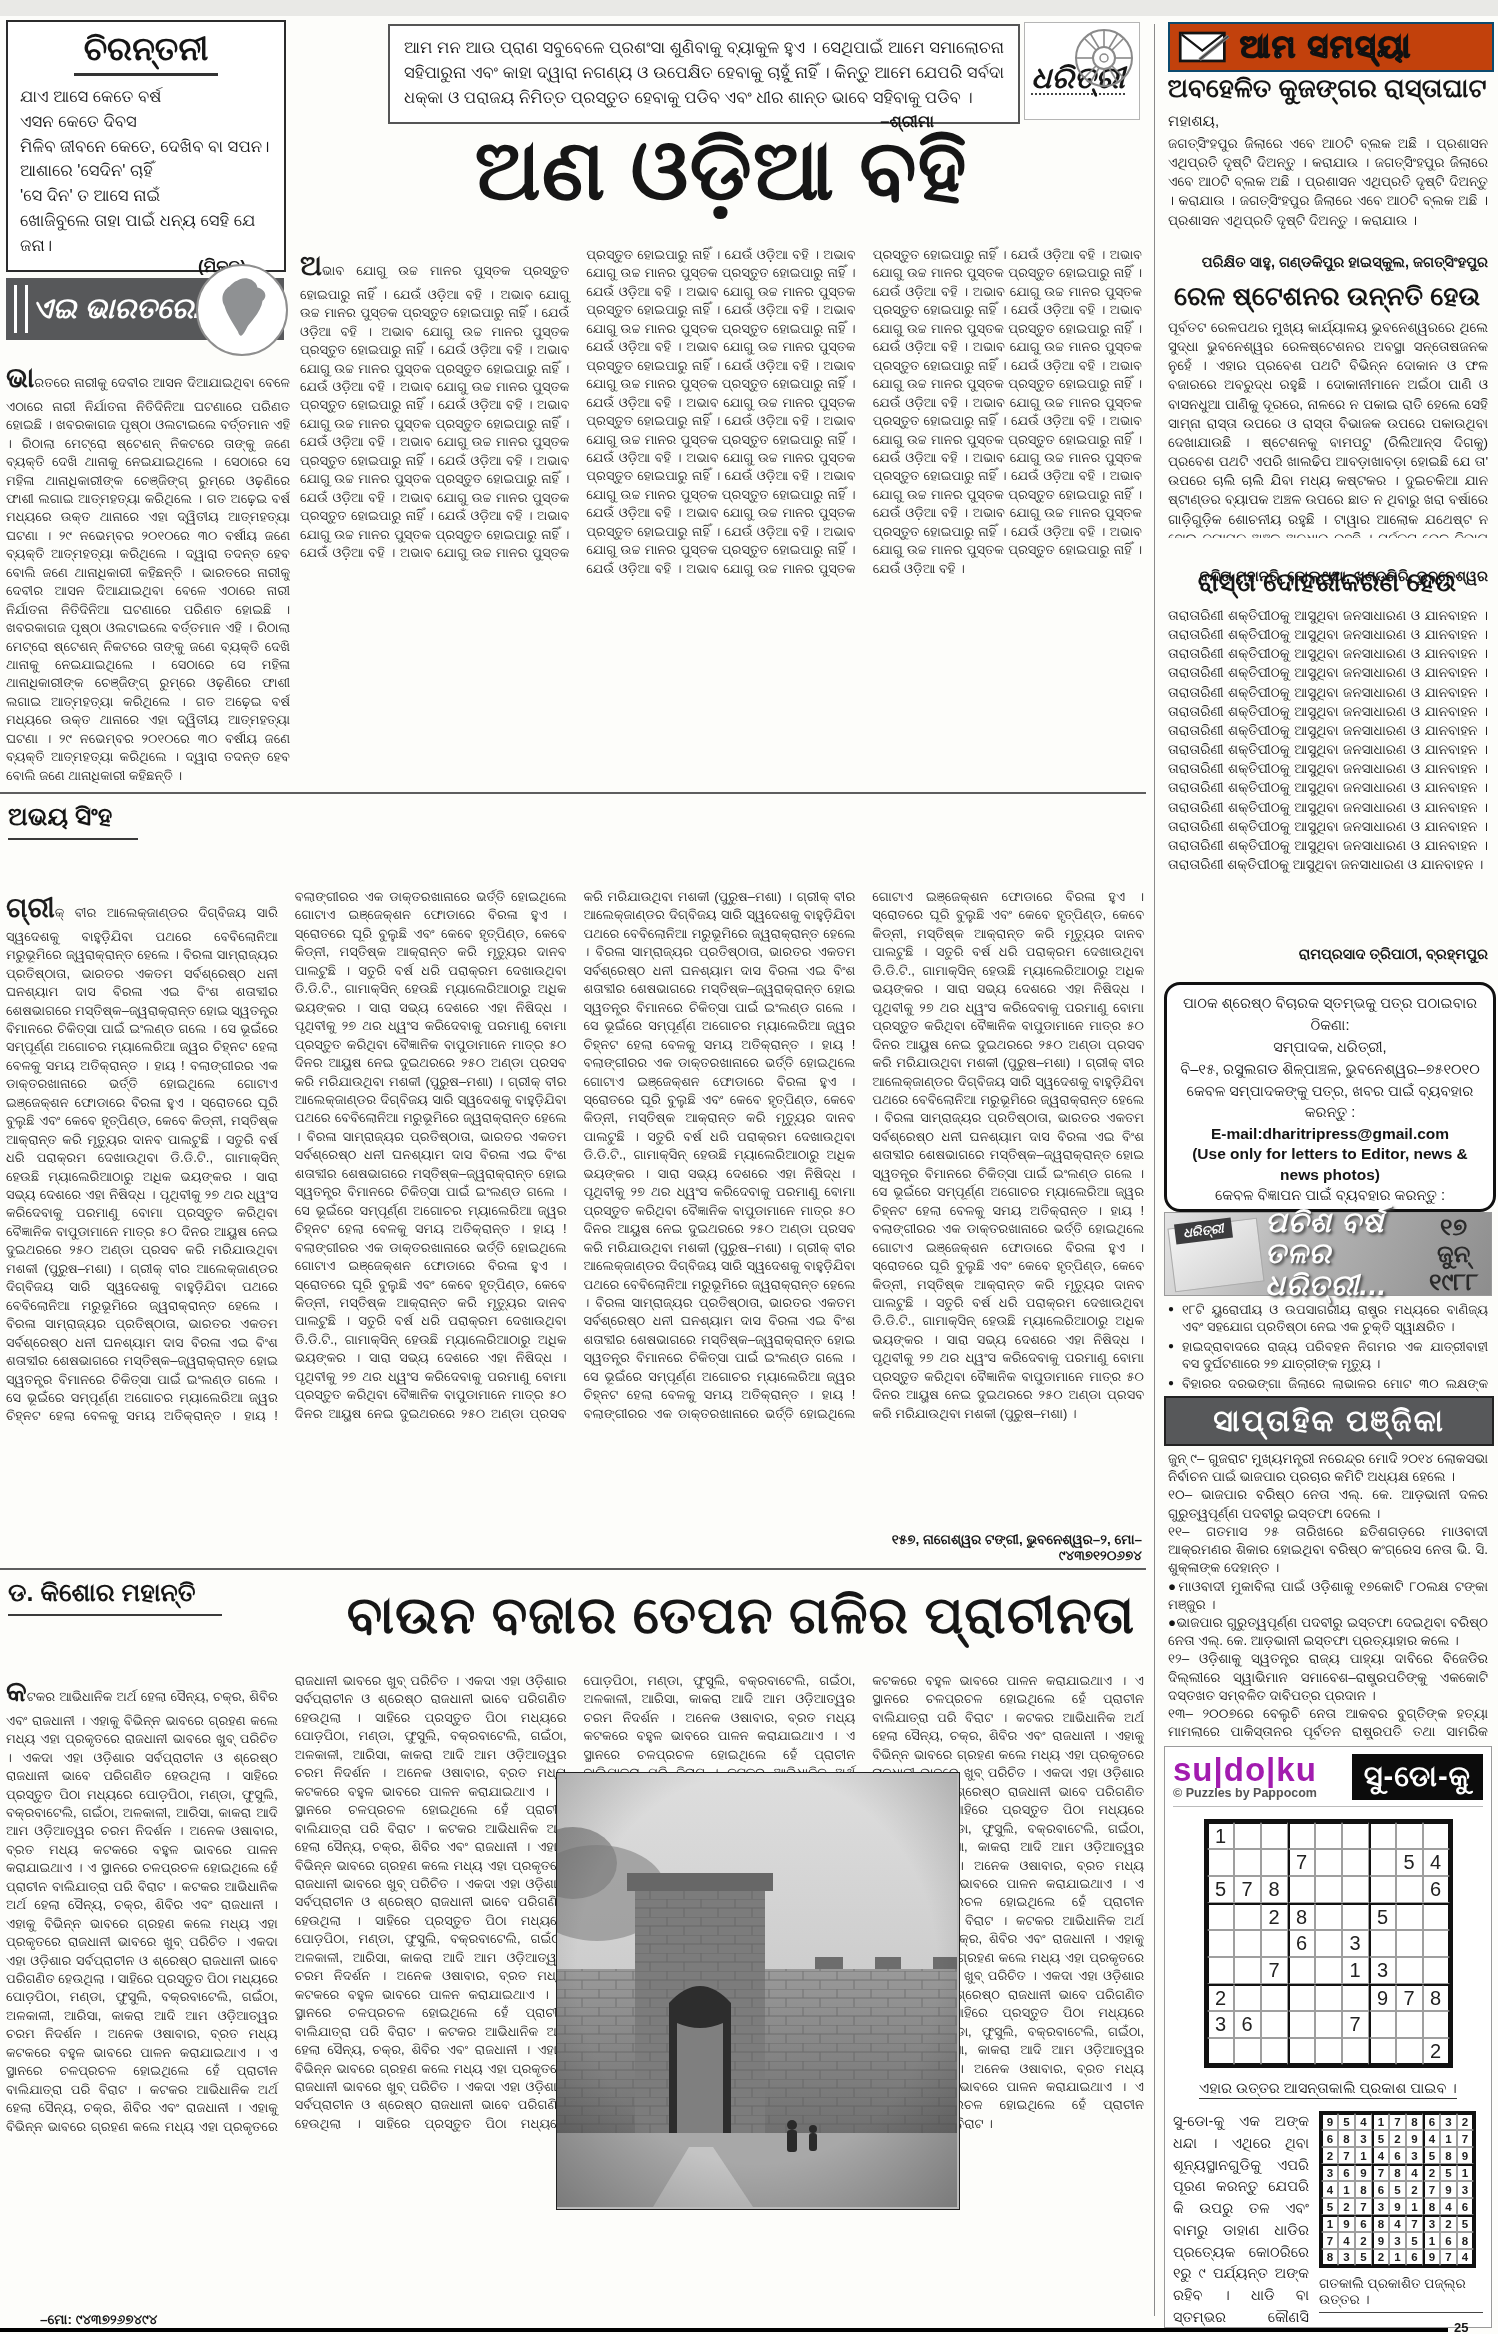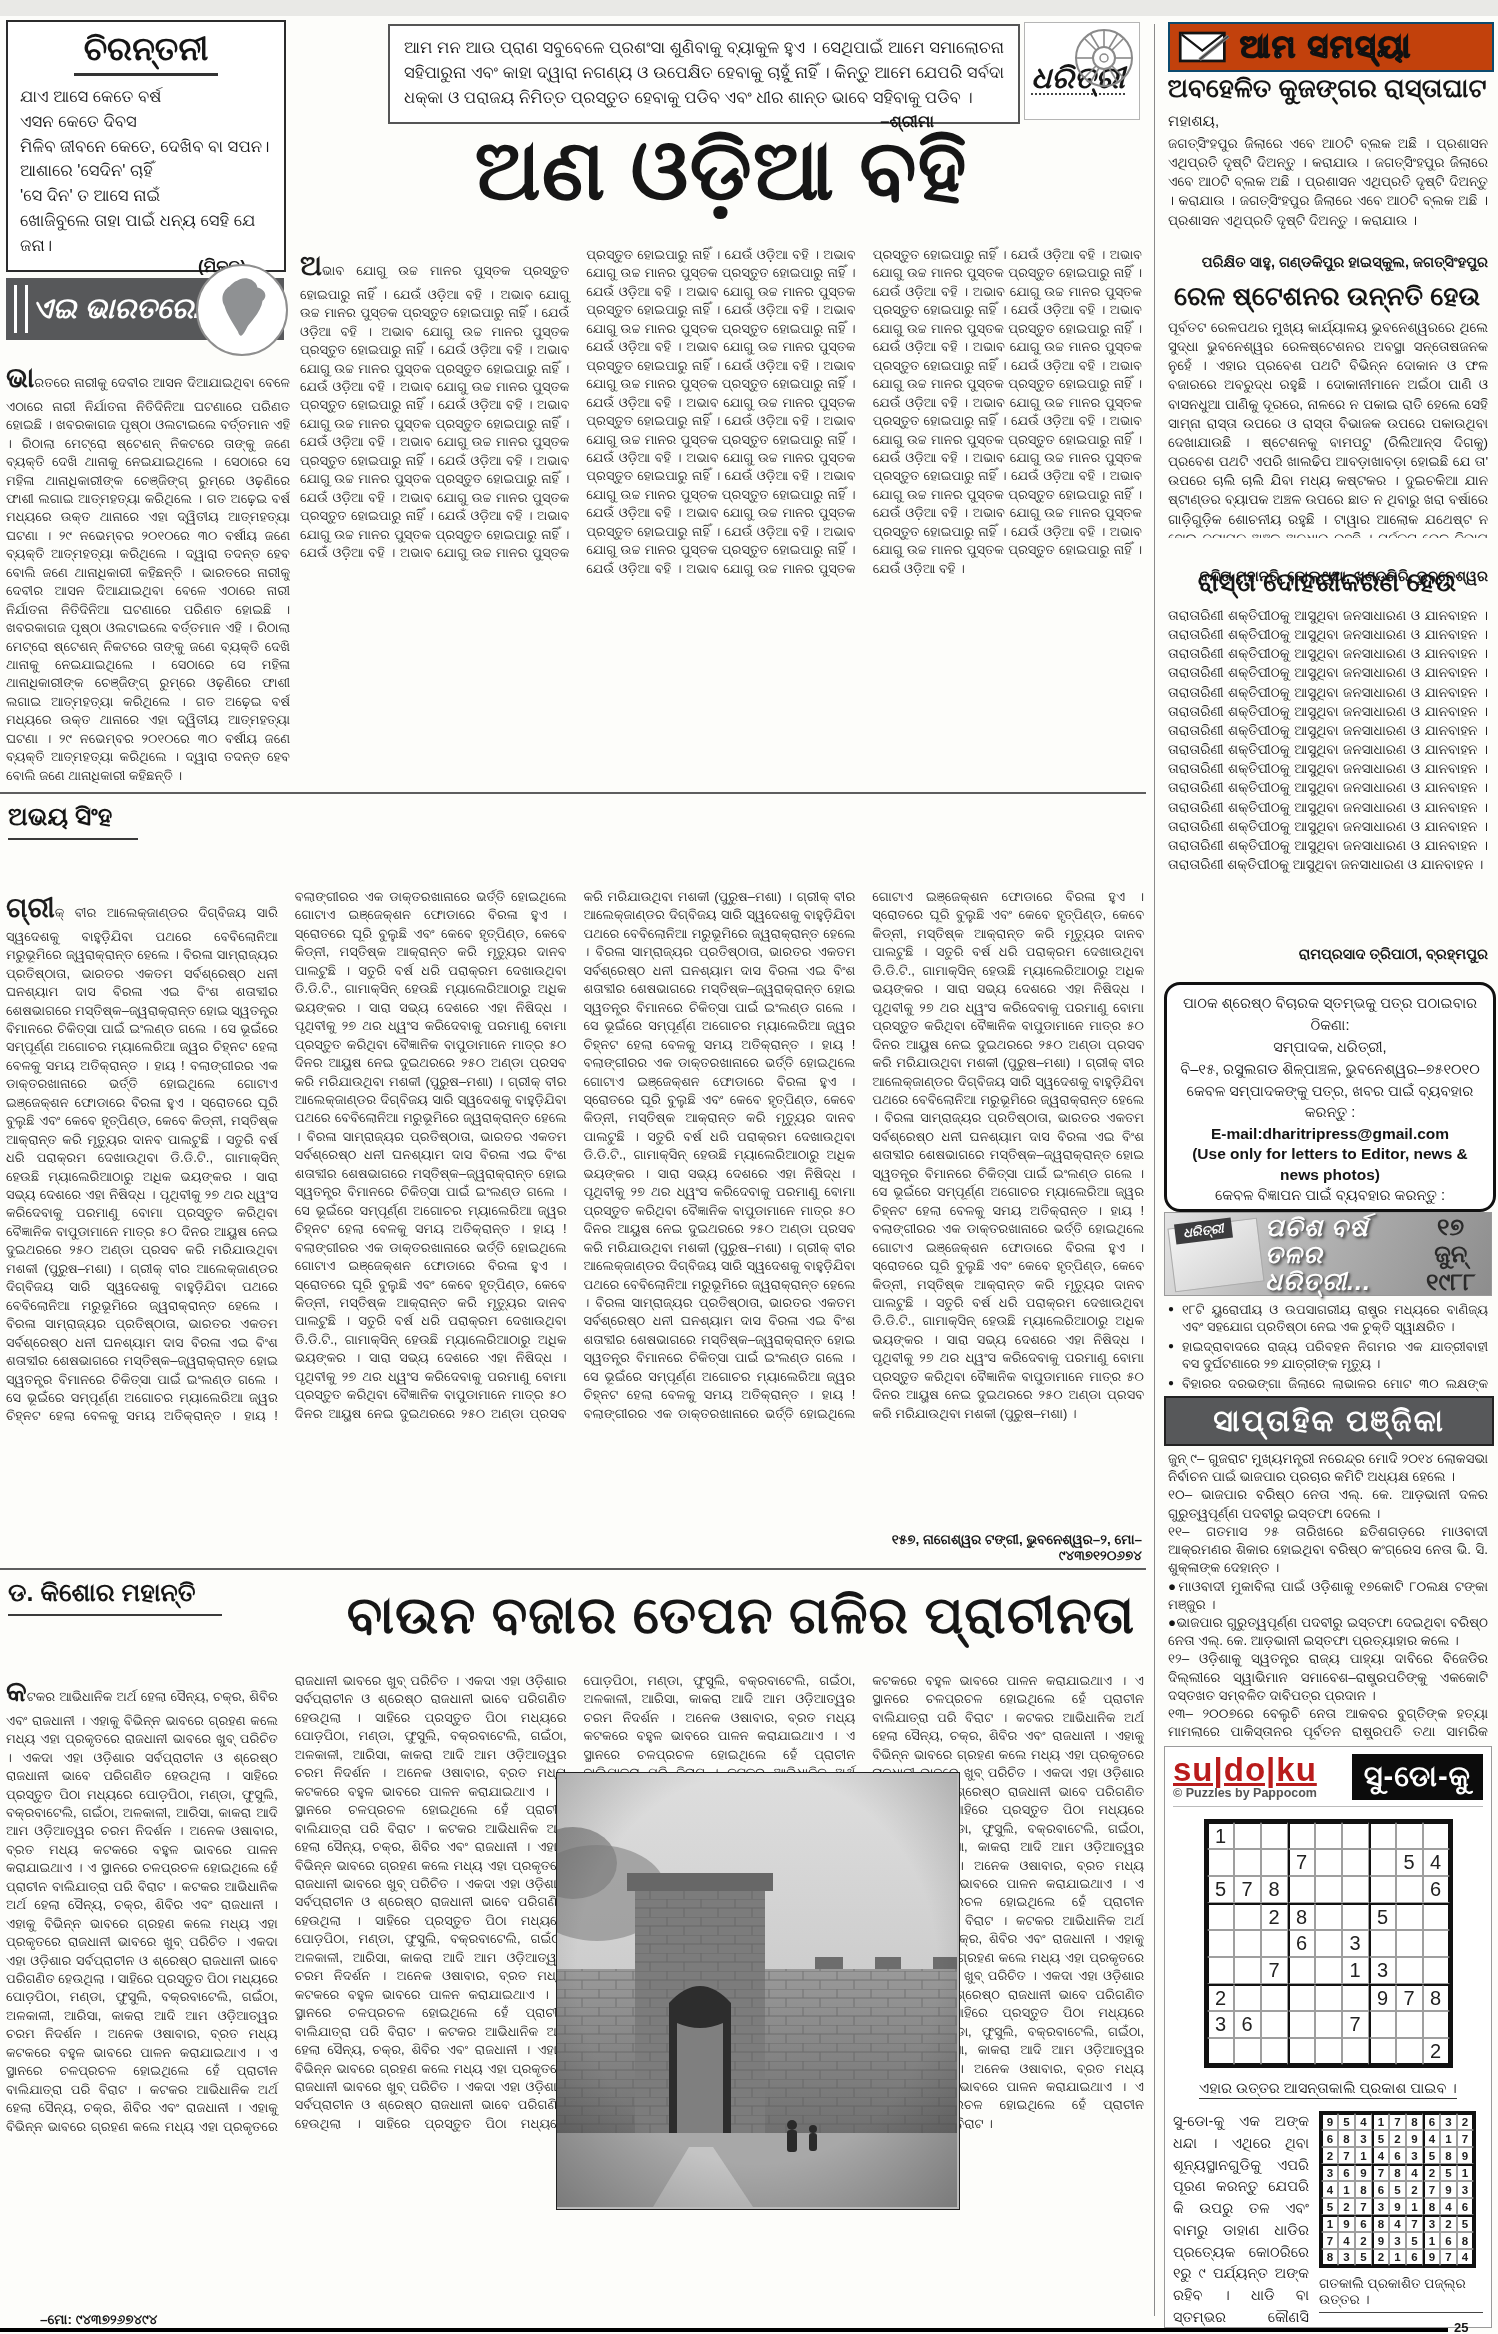--- a/index.html
+++ b/index.html
@@ -41,35 +41,35 @@
              display:flex;align-items:center;padding-left:26px;}
   .ei-bars{position:absolute;left:8px;top:7px;bottom:7px;width:8px;border-left:3px solid #fff;border-right:3px solid #fff;}
   .ei-circle{position:absolute;right:-4px;top:-14px;width:88px;height:88px;border-radius:50%;
              background:#fff;border:2px solid #8e8e8e;display:flex;align-items:center;justify-content:center;}
   
   .contact-box{border:3px solid #111;border-radius:16px;background:#fff;padding:8px 6px;text-align:center;}
   .contact-box .li{font-size:14.6px;line-height:1.5;}
   .contact-box .li.lat{font-weight:bold;font-family:"Liberation Sans",sans-serif;font-size:15.5px;line-height:1.3;}
   
   .retro{background:linear-gradient(115deg,#e4e4e4 0%,#b9b9b9 35%,#8d8d8d 100%);border:1px solid #999;display:flex;align-items:center;}
-  .retro-title{font-size:25px;font-weight:bold;font-style:italic;color:#fff;line-height:1.08;
+  .retro-title{font-size:29px;font-weight:bold;font-style:italic;color:#fff;line-height:1.08;
                text-shadow:1px 1px 0 #666,2px 2px 3px #444;letter-spacing:1px;}
   .retro-date{font-size:24px;font-weight:bold;color:#2a2a2a;line-height:1.15;text-align:center;}
   .retro-paper{position:absolute;left:6px;top:10px;width:88px;height:62px;background:linear-gradient(150deg,#f4f4f4,#cfcfcf);transform:rotate(-7deg);border:1px solid #aaa;}
   .retro-tag{position:absolute;left:10px;top:8px;background:#3c3c3e;color:#fff;font-size:13px;font-weight:bold;font-style:italic;padding:2px 8px;transform:rotate(-7deg);}
   .bullets .li{font-size:13px;line-height:1.3;margin-bottom:3px;text-align:justify;padding-left:14px;position:relative;}
   .bullets .li::before{content:"●";position:absolute;left:0;top:0;font-size:10px;}
   
   .panjika-banner{background:#57585a;border:2px solid #222;color:#fff;font-size:30px;font-weight:bold;
                   display:flex;align-items:center;justify-content:center;letter-spacing:2px;}
   .panjika-list .li{font-size:13.4px;line-height:1.36;text-align:justify;}
   
   .sudoku-panel{border:1px solid #9a9a9a;background:#fff;padding:6px 8px;}
   .sd-head{display:flex;align-items:center;justify-content:space-between;border-bottom:1px solid #bbb;padding-bottom:6px;}
-  .sd-brand{font-size:33px;font-weight:bold;letter-spacing:1px;color:#b91c1c;line-height:1;text-decoration:underline;}
+  .sd-brand{font-size:33px;font-weight:bold;letter-spacing:1px;color:#a21caf;line-height:1;}
   .sd-copy{font-size:12.5px;color:#555;font-weight:bold;}
   .sd-odia{background:#0c0c0c;color:#fff;font-size:29px;font-weight:bold;padding:6px 12px;letter-spacing:1px;}
   .sd{display:grid;grid-template-columns:repeat(9,27px);grid-auto-rows:27px;border:3px solid #111;width:fit-content;background:#fff;}
   .sd div{border:1px solid #9f9f9f;display:flex;align-items:center;justify-content:center;
           font-size:20px;color:#222;font-family:"Liberation Sans",sans-serif;}
   .sd.small{grid-template-columns:repeat(9,17px);grid-auto-rows:17px;border-width:2px;}
   .sd.small div{font-size:11.5px;font-weight:bold;}
   .sd .bt{border-top:2px solid #111;} .sd .bl{border-left:2px solid #111;}
   .sd .bb{border-bottom:2px solid #111;} .sd .br{border-right:2px solid #111;}
   .sd-note{font-size:14.5px;text-align:center;}

